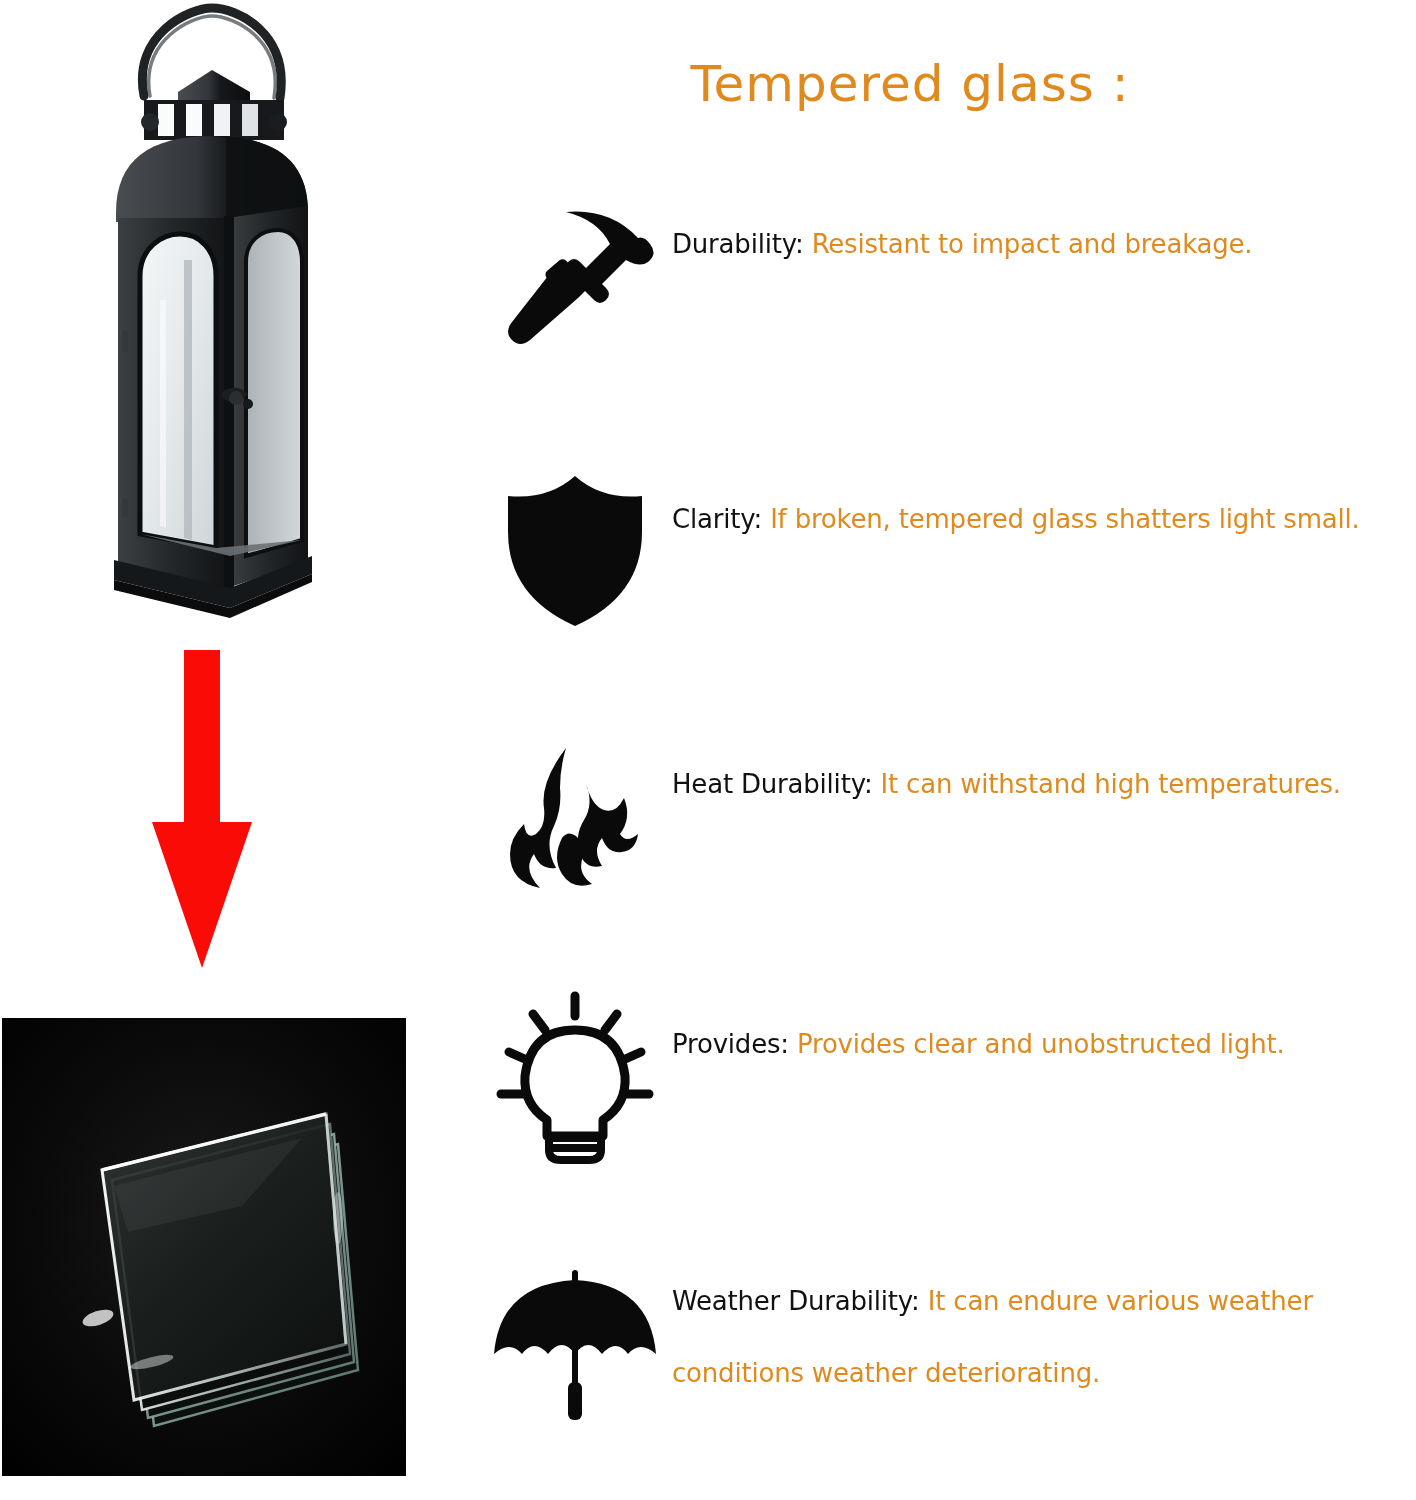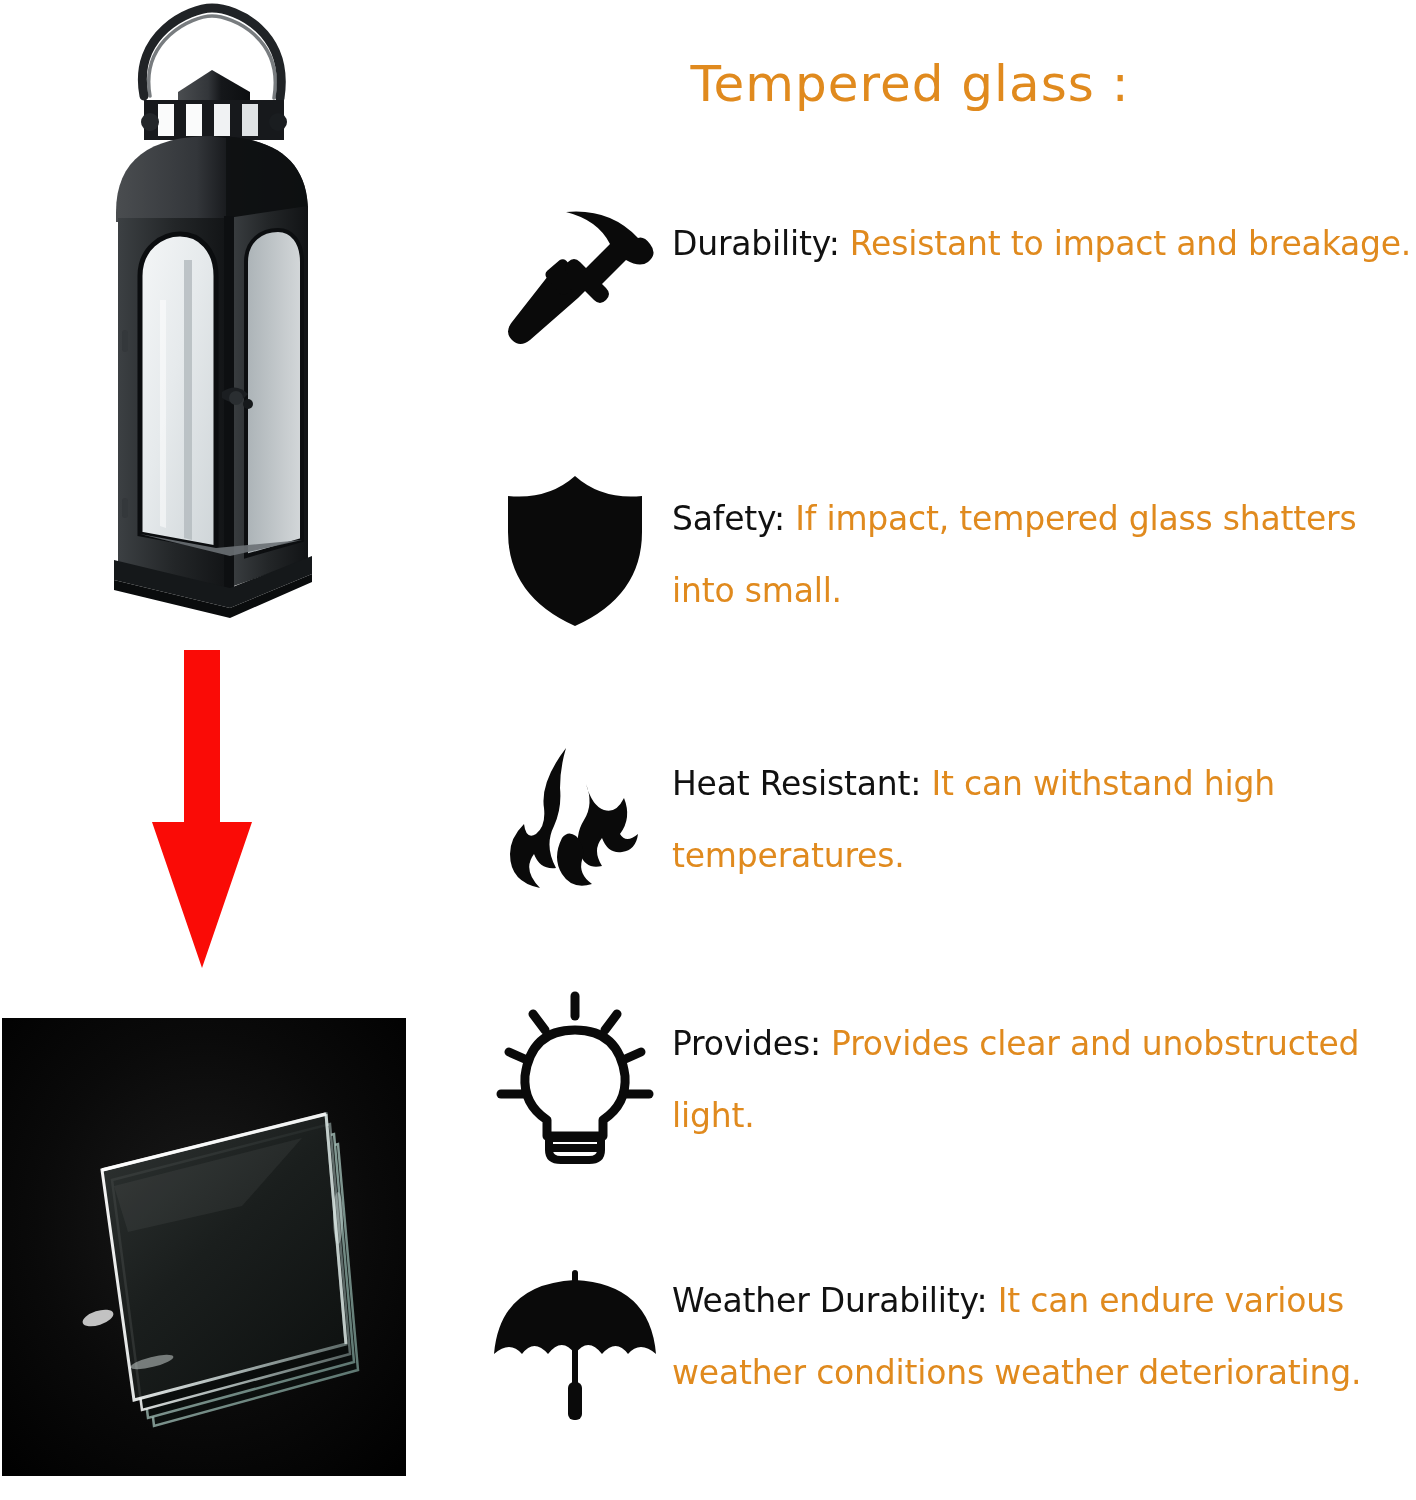--- a/index.html
+++ b/index.html
@@ -96,21 +96,21 @@
     align-items: center;
     justify-content: center;
   }
   .feature-icon svg { display:block; }
 
   .feature-text {
     position: absolute;
     left: 232px;
     width: 744px;
     font-family: "DejaVu Sans", sans-serif;
-    font-size: 33px;
+    font-size: 26px;
     line-height: 72px;
     letter-spacing: -0.2px;
     color: #E08A1E;
   }
   .lbl {
     color: #111111;
     font-weight: 400;
   }
   .val { color: #E08A1E; }
 
@@ -285,37 +285,37 @@
       </div>
     </div>
 
     <div class="feature" id="feature-1">
       <div class="feature-icon">
         <svg width="150" height="160" viewBox="0 0 150 160" xmlns="http://www.w3.org/2000/svg">
           <path d="M8 26 Q 48 30, 75 6 Q 102 30, 142 26 L 142 62 Q 142 126, 75 156 Q 8 126, 8 62 Z" fill="#0a0a0a"></path>
         </svg>
       </div>
       <div class="feature-text">
-        <span class="lbl">Safety:</span>
-        <span class="val">If impact, tempered glass shatters into small.</span>
+        <span class="lbl">Clarity:</span>
+        <span class="val">If broken, tempered glass shatters light small.</span>
       </div>
     </div>
 
     <div class="feature" id="feature-2">
       <div class="feature-icon">
         <svg width="150" height="150" viewBox="0 0 150 150" xmlns="http://www.w3.org/2000/svg">
           <g fill="#0a0a0a">
             <path d="M66 6 Q 40 40, 44 66 Q 46 84, 36 92 Q 26 98, 24 82 Q 10 96, 10 112 Q 10 140, 40 146 Q 22 128, 34 112 Q 40 128, 56 126 Q 44 104, 54 84 Q 62 66, 60 46 Q 60 26, 66 6 Z"></path>
             <path d="M86 42 Q 94 62, 84 78 Q 74 94, 80 112 Q 86 128, 102 124 Q 92 108, 102 96 Q 108 112, 122 110 Q 136 108, 138 92 Q 126 102, 120 92 Q 132 76, 124 56 Q 116 72, 104 68 Q 92 64, 86 42 Z"></path>
             <path d="M62 96 Q 52 116, 62 132 Q 72 148, 92 142 Q 78 132, 82 118 Q 86 104, 76 94 Q 68 88, 62 96 Z"></path>
           </g>
         </svg>
       </div>
       <div class="feature-text">
-        <span class="lbl">Heat Resistant:</span>
+        <span class="lbl">Heat Durability:</span>
         <span class="val">It can withstand high temperatures.</span>
       </div>
     </div>
 
     <div class="feature" id="feature-3">
       <div class="feature-icon">
         <svg width="160" height="175" viewBox="0 0 160 175" xmlns="http://www.w3.org/2000/svg">
           <g stroke="#0a0a0a" stroke-width="9" stroke-linecap="round" fill="none">
 
             <line x1="80" y1="6" x2="80" y2="26"></line>

